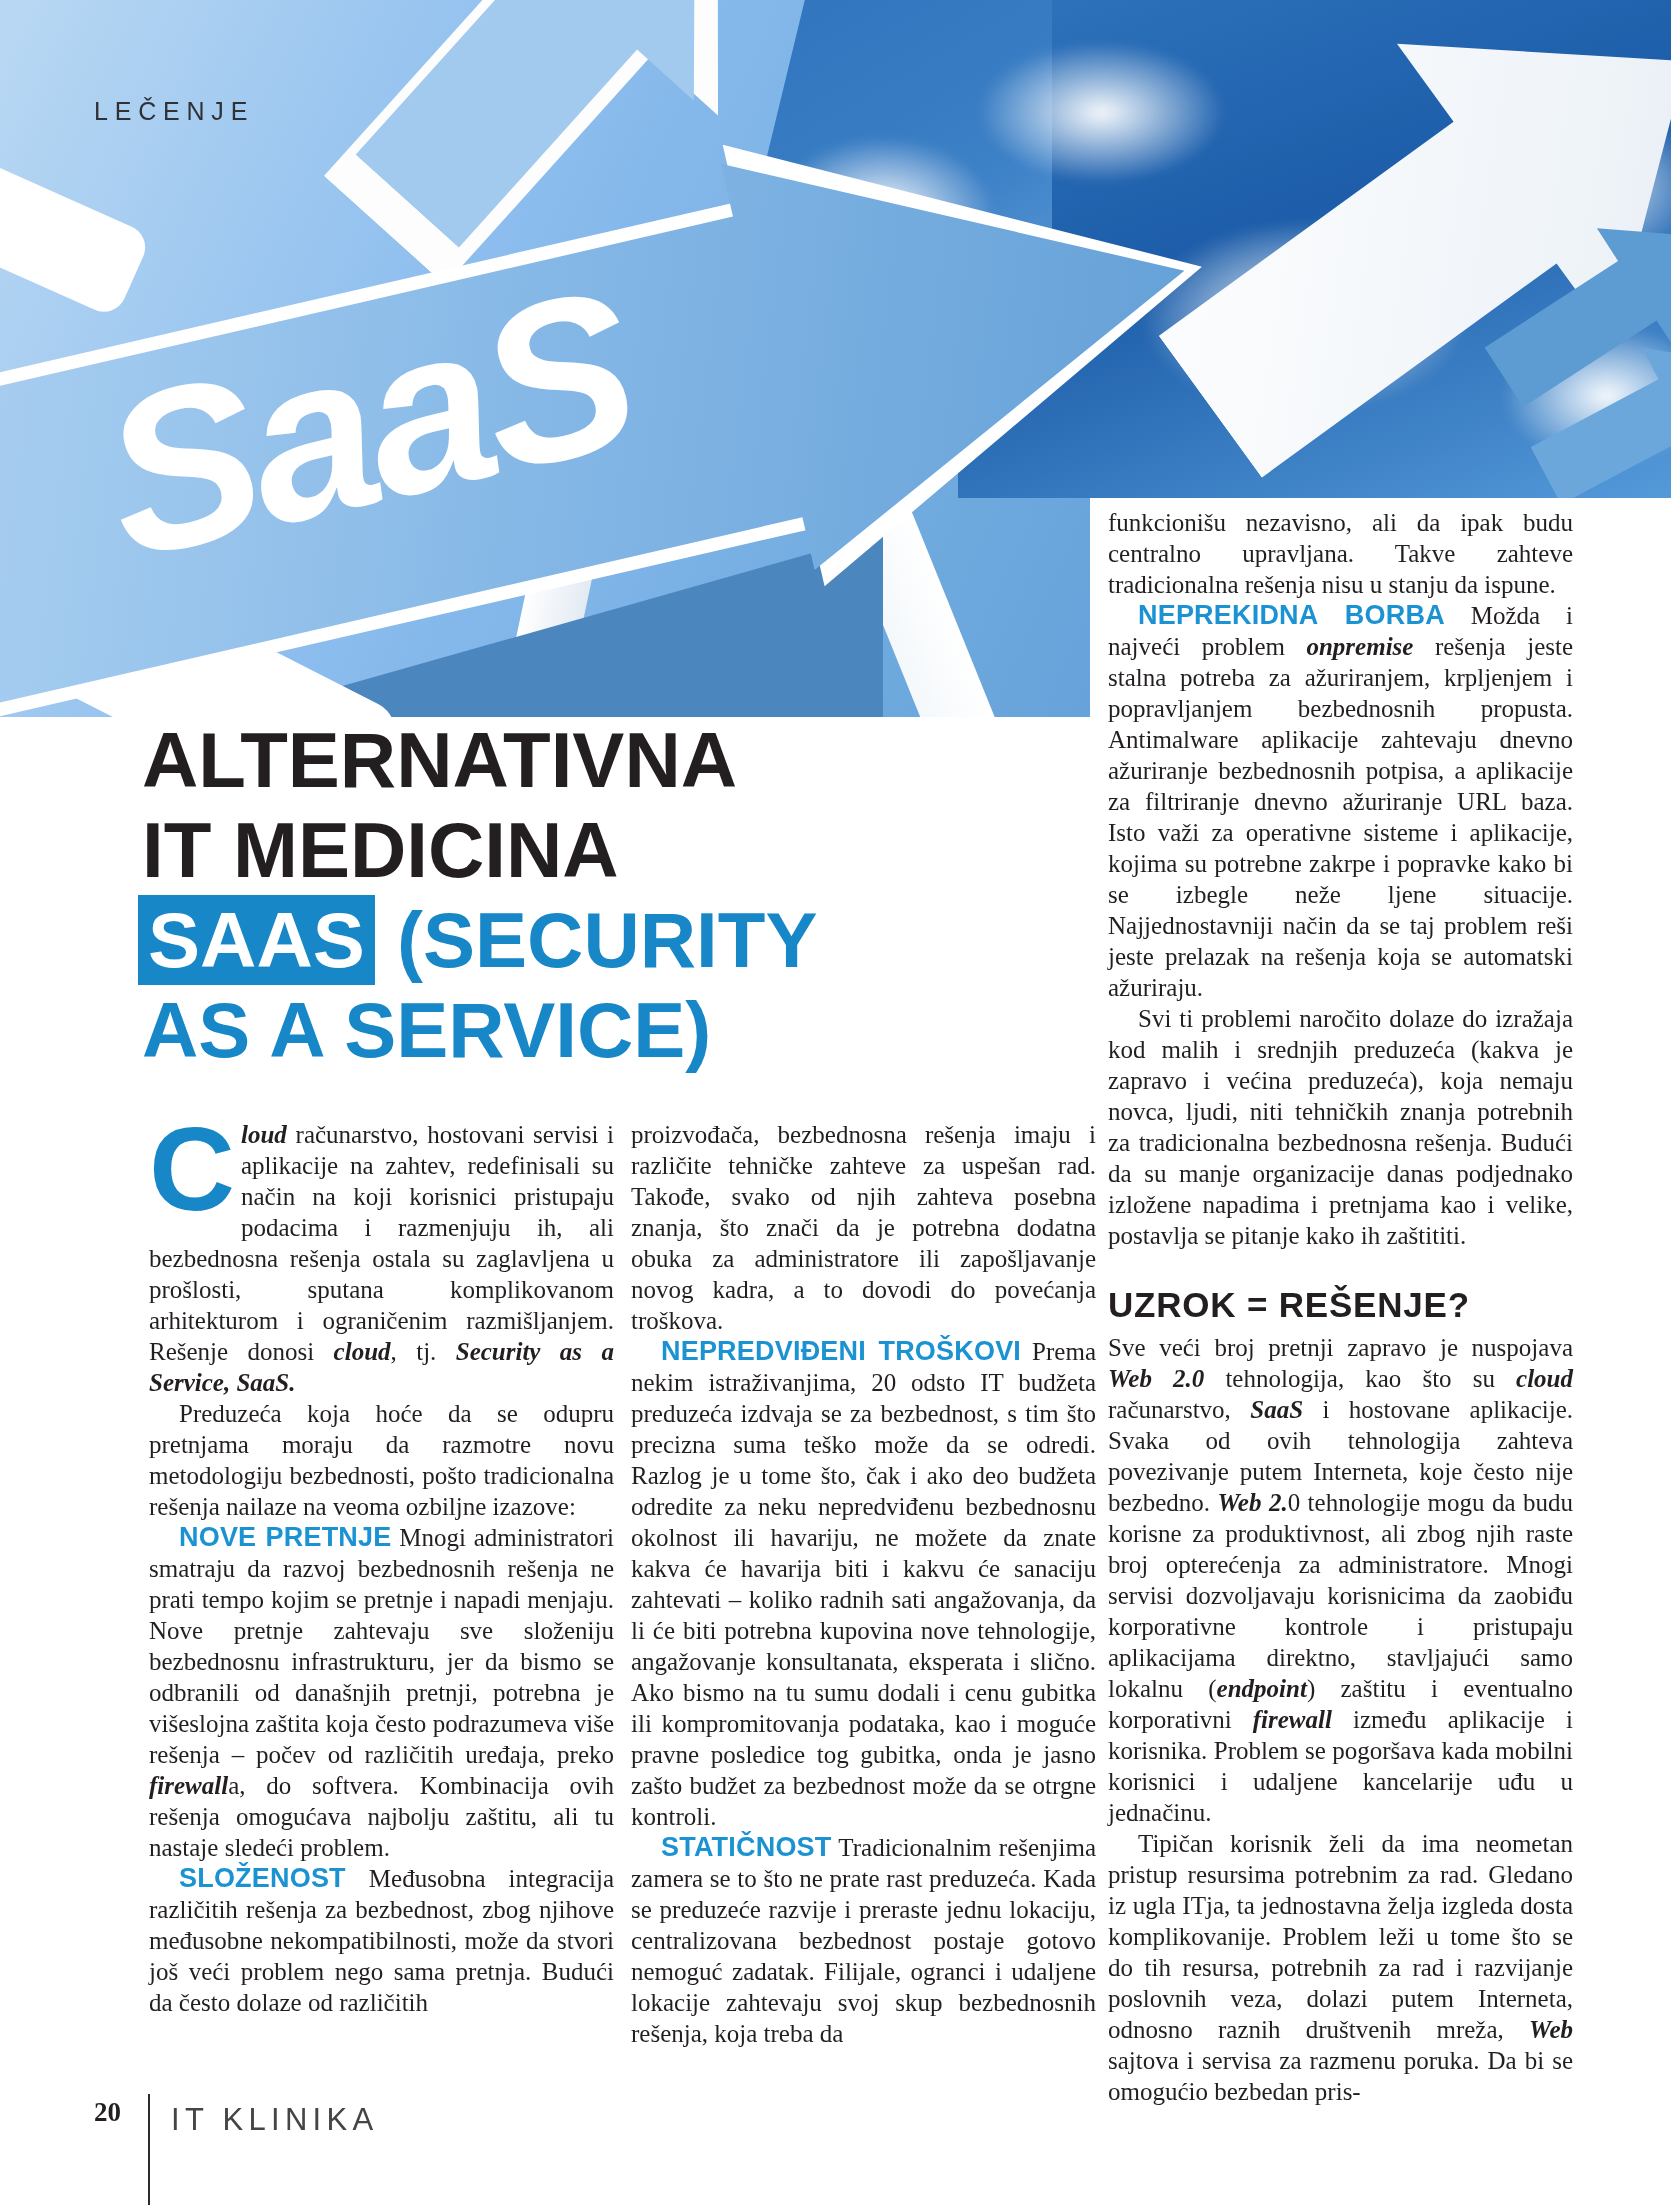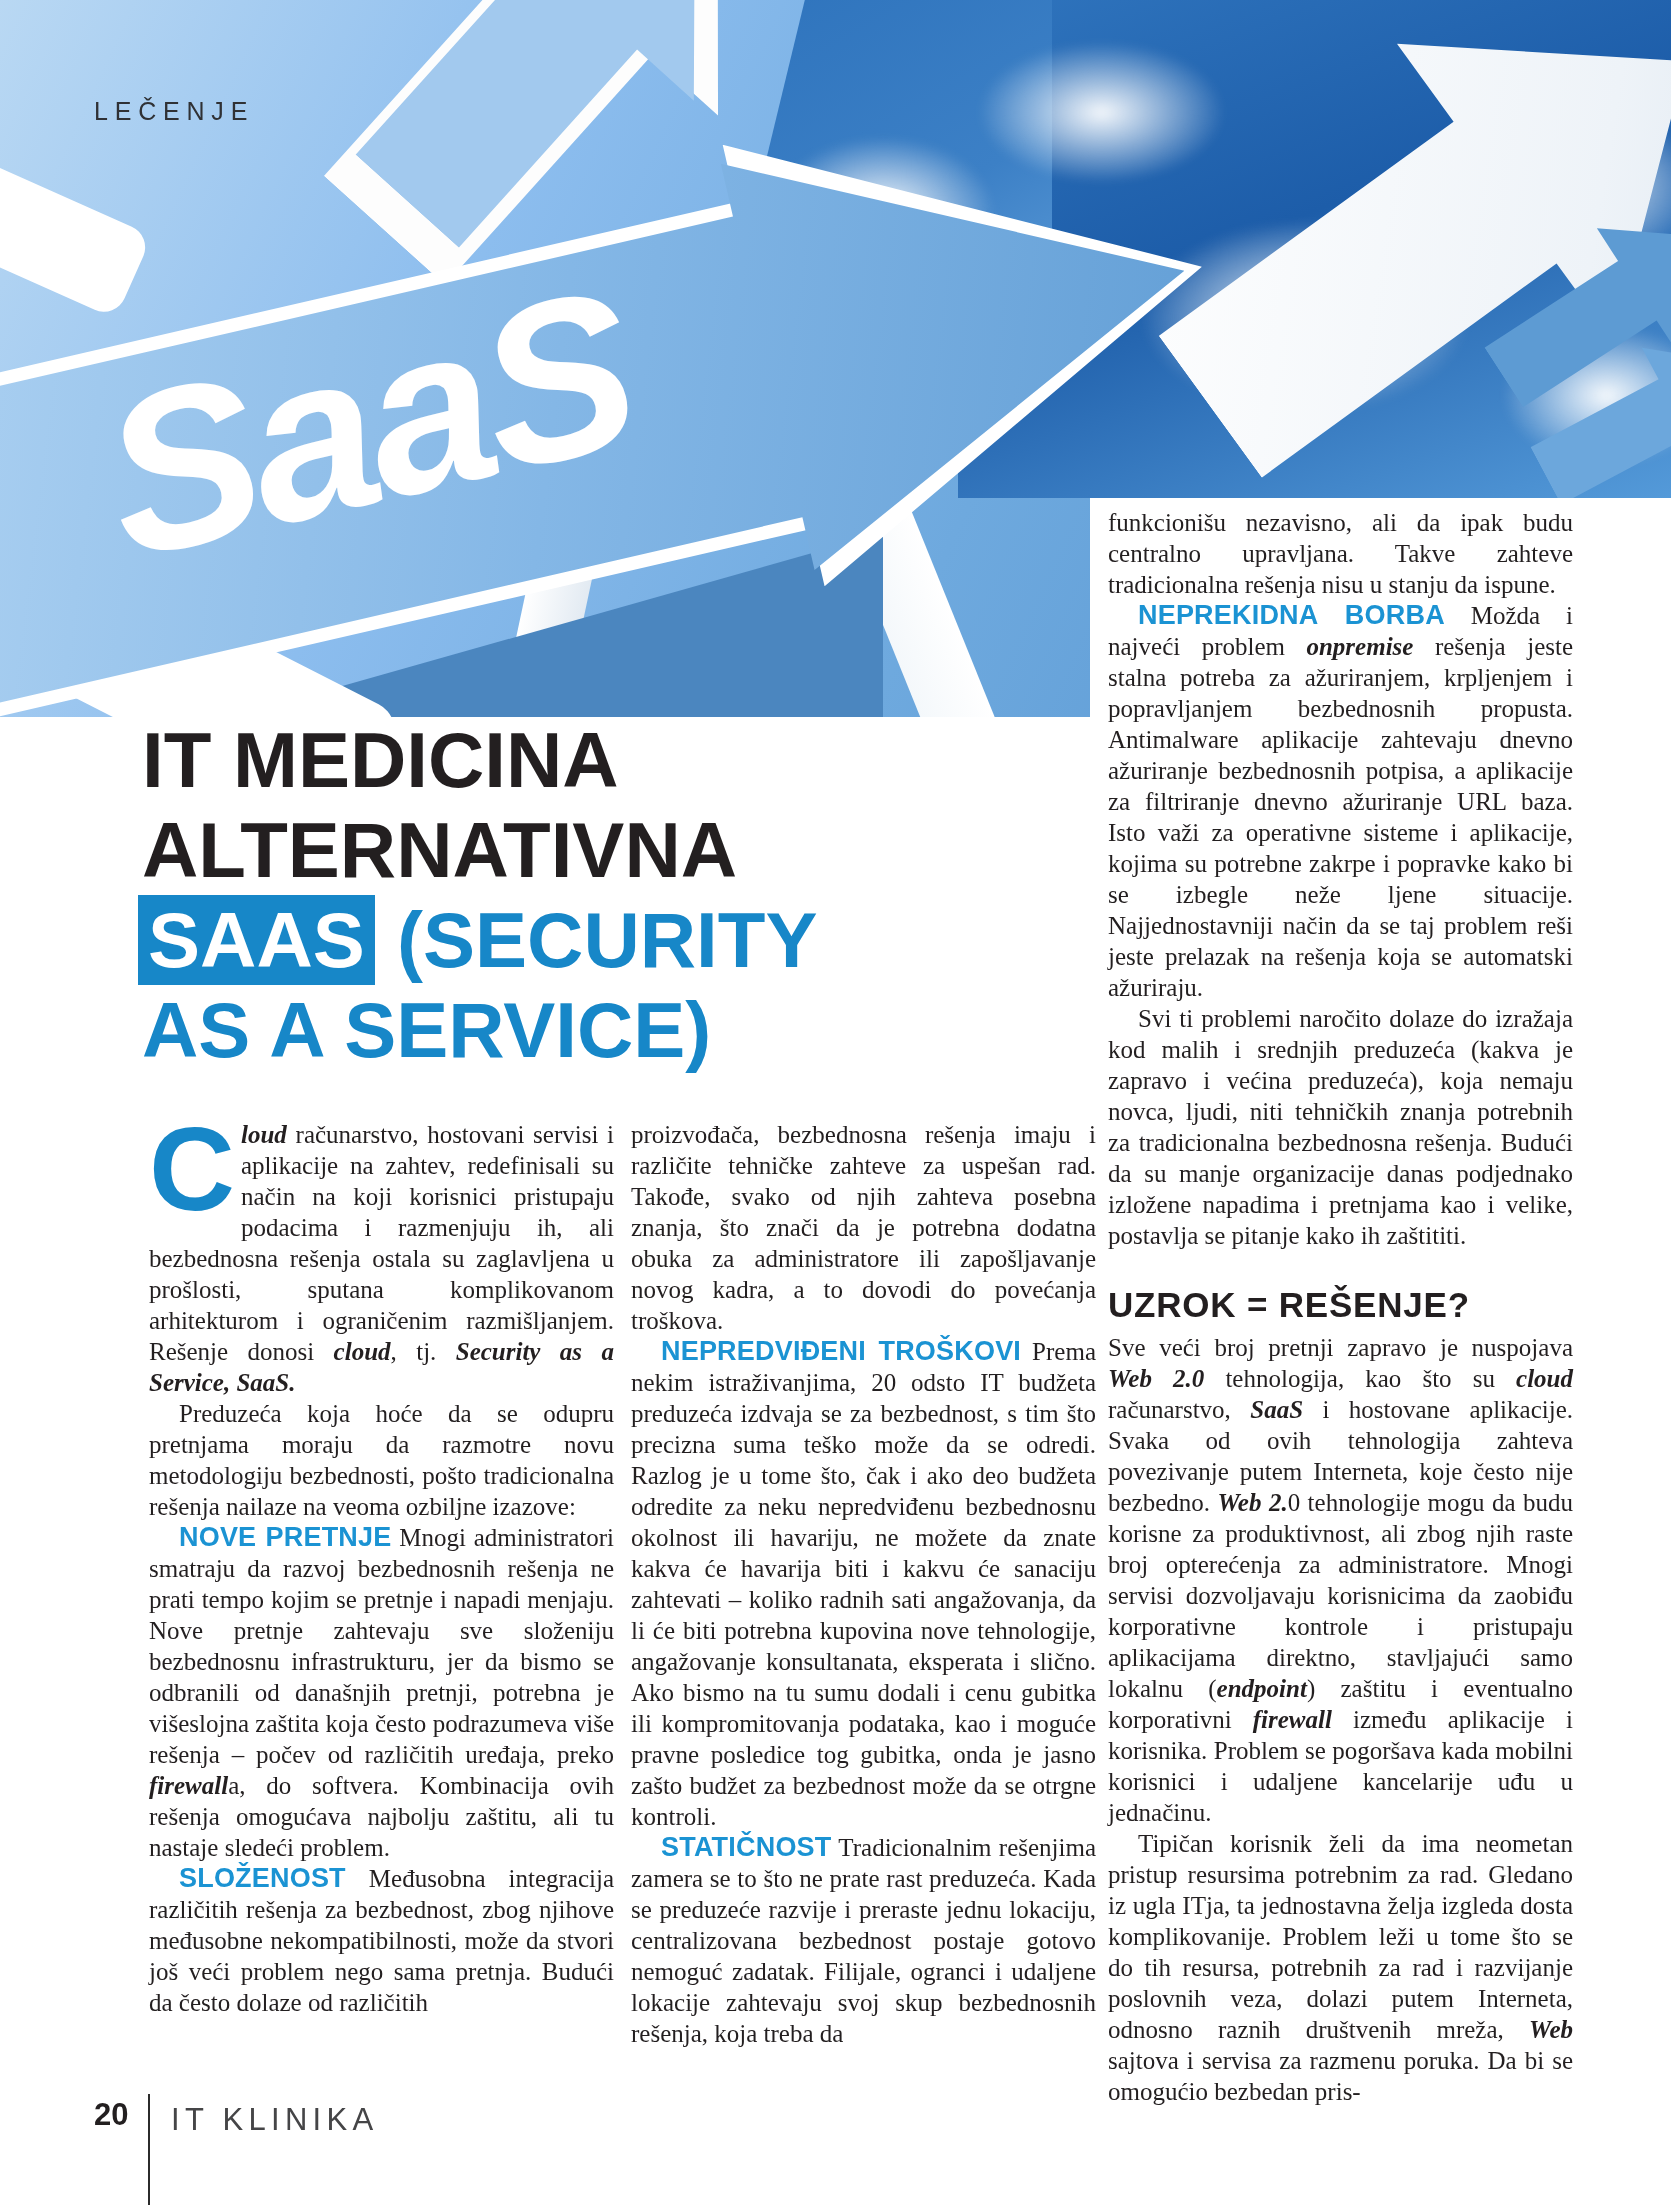--- a/index.html
+++ b/index.html
@@ -74,22 +74,22 @@
   .dropcap{float:left;font-family:"Liberation Sans",sans-serif;font-weight:700;
            font-size:119px;line-height:89px;height:94px;width:83px;
            color:#1787c8;margin:4.5px 9px 0 0;}
   .run-i{font-style:italic;font-weight:bold;}
   .run-h{font-family:"Liberation Sans",sans-serif;font-weight:700;color:#1b93d3;
          font-size:27px;letter-spacing:0.2px;}
   .uzrok{font-family:"Liberation Sans",sans-serif;font-weight:700;font-size:35px;
          letter-spacing:0.8px;color:#231f20;margin:38px 0 12px;text-align:left;}
 
   
-  .footer-num{position:absolute;left:94px;top:2097px;font-family:Liberation Sans, sans-serif;
-              font-weight:700;font-size:31px;color:#231f20;}
+  .footer-num{position:absolute;left:94px;top:2097px;font-family:Liberation Serif, serif;
+              font-weight:700;font-size:27px;color:#231f20;}
   .footer-rule{position:absolute;left:148px;top:2094px;width:2.3px;height:111px;background:#2b2b2b;}
   .footer-sec{position:absolute;left:171px;top:2102px;font-family:"Liberation Sans",sans-serif;
               font-size:31px;letter-spacing:5.3px;color:#454547;}
 </style>
 </head>
 <body>
 
 <div class="page">
 
   <div class="hero">
@@ -113,22 +113,22 @@
     <div class="saas-sign">
       <div class="outer arrowP"></div>
       <div class="inner arrowP"></div>
       <div class="saas-label">SaaS</div>
     </div>
   </div>
 
   <div class="kicker">LEČENJE</div>
 
   <div class="title">
+    <div>ALTERNATIVNA</div>
     <div>IT MEDICINA</div>
-    <div>ALTERNATIVNA</div>
     <div><span class="saas-box">SAAS</span><span class="blue"> (SECURITY</span></div>
     <div class="blue">AS A SERVICE)</div>
   </div>
 
   <div class="col col-left">
     <p><span class="dropcap">C</span><span><span class="run-i">loud</span><span> računarstvo, hostovani servisi i aplikacije na zahtev, redefinisali su način na koji korisnici pristupaju podacima i razmenjuju ih, ali bezbednosna rešenja ostala su zaglavljena u prošlosti, sputana komplikovanom arhitekturom i ograničenim razmišljanjem. Rešenje donosi </span><span class="run-i">cloud</span><span>, tj. </span><span class="run-i">Security as a Service, SaaS.</span></span></p>
     <p class="ind"><span><span>Preduzeća koja hoće da se odupru pretnjama moraju da razmotre novu metodologiju bezbednosti, pošto tradicionalna rešenja nailaze na veoma ozbiljne izazove:</span></span></p>
     <p class="ind gap"><span><span class="run-h">NOVE PRETNJE</span><span> Mnogi administratori smatraju da razvoj bezbednosnih rešenja ne prati tempo kojim se pretnje i napadi menjaju. Nove pretnje zahtevaju sve složeniju bezbednosnu infrastrukturu, jer da bismo se odbranili od današnjih pretnji, potrebna je višeslojna zaštita koja često podrazumeva više rešenja – počev od različitih uređaja, preko </span><span class="run-i">firewall</span><span>a, do softvera. Kombinacija ovih rešenja omogućava najbolju zaštitu, ali tu nastaje sledeći problem.</span></span></p>
     <p class="ind"><span><span class="run-h">SLOŽENOST</span><span> Međusobna integracija različitih rešenja za bezbednost, zbog njihove međusobne nekompatibilnosti, može da stvori još veći problem nego sama pretnja. Budući da često dolaze od različitih</span></span></p>
   </div>

